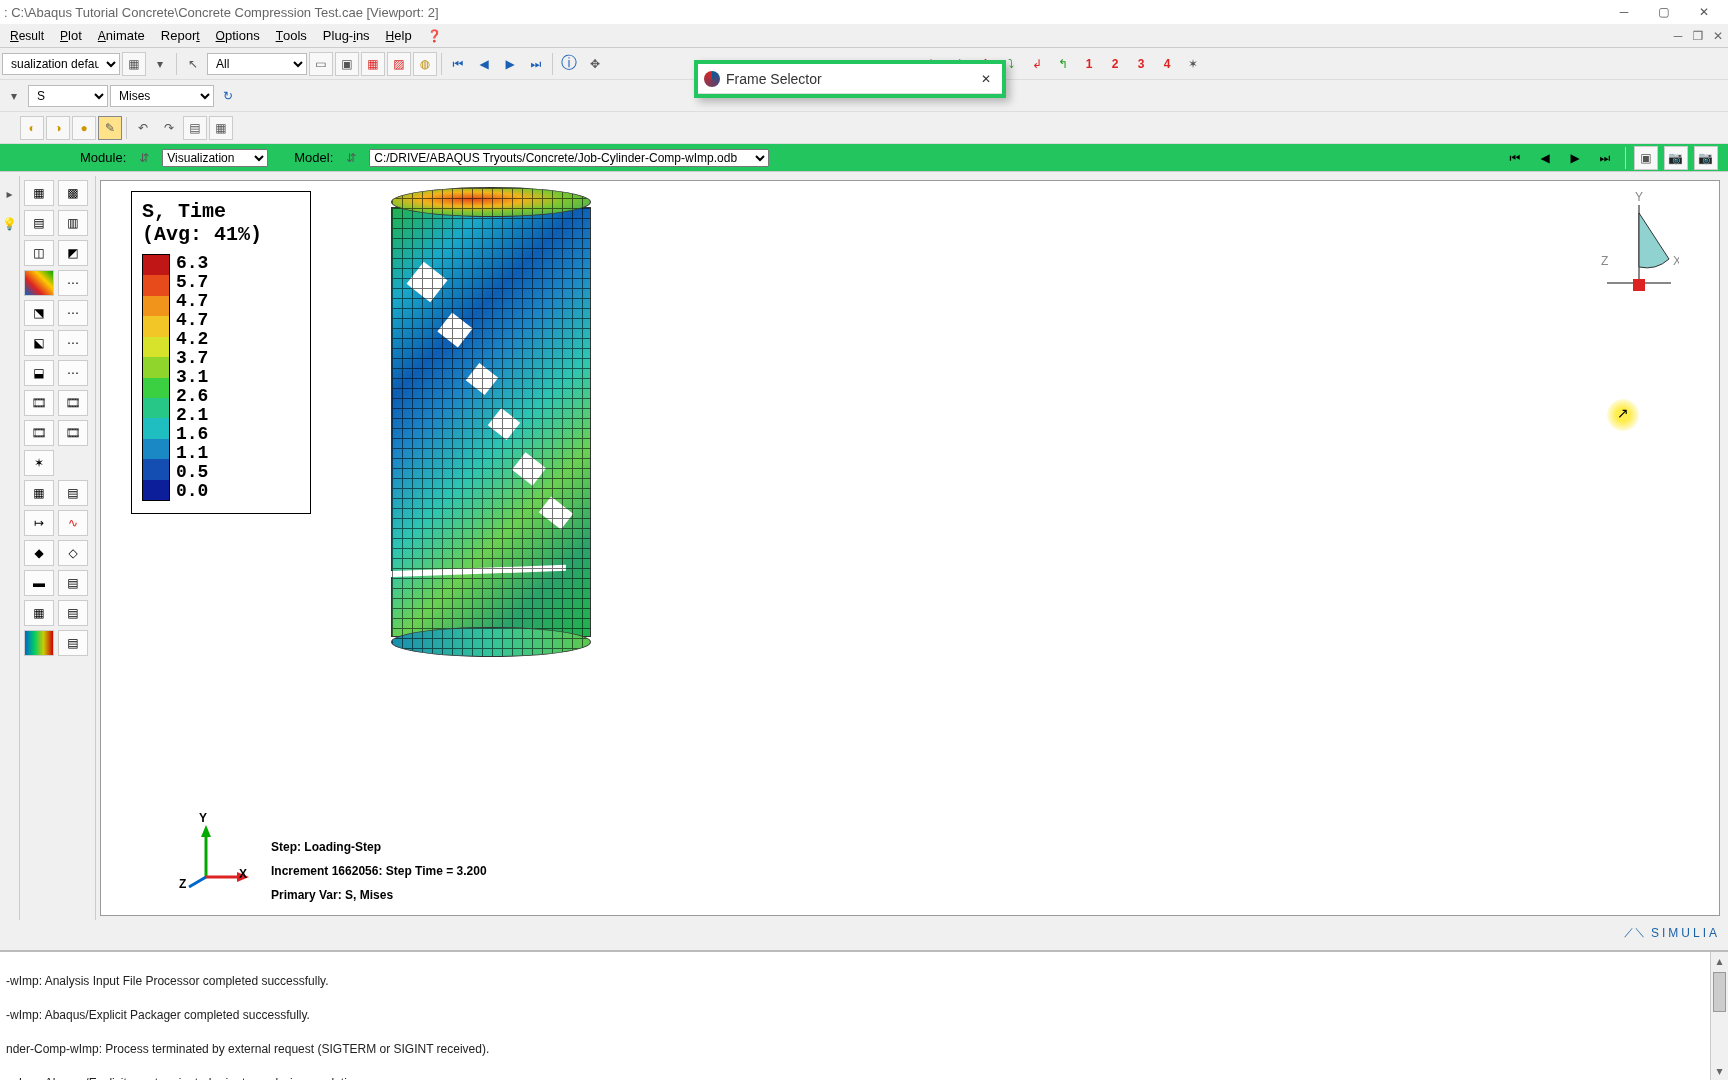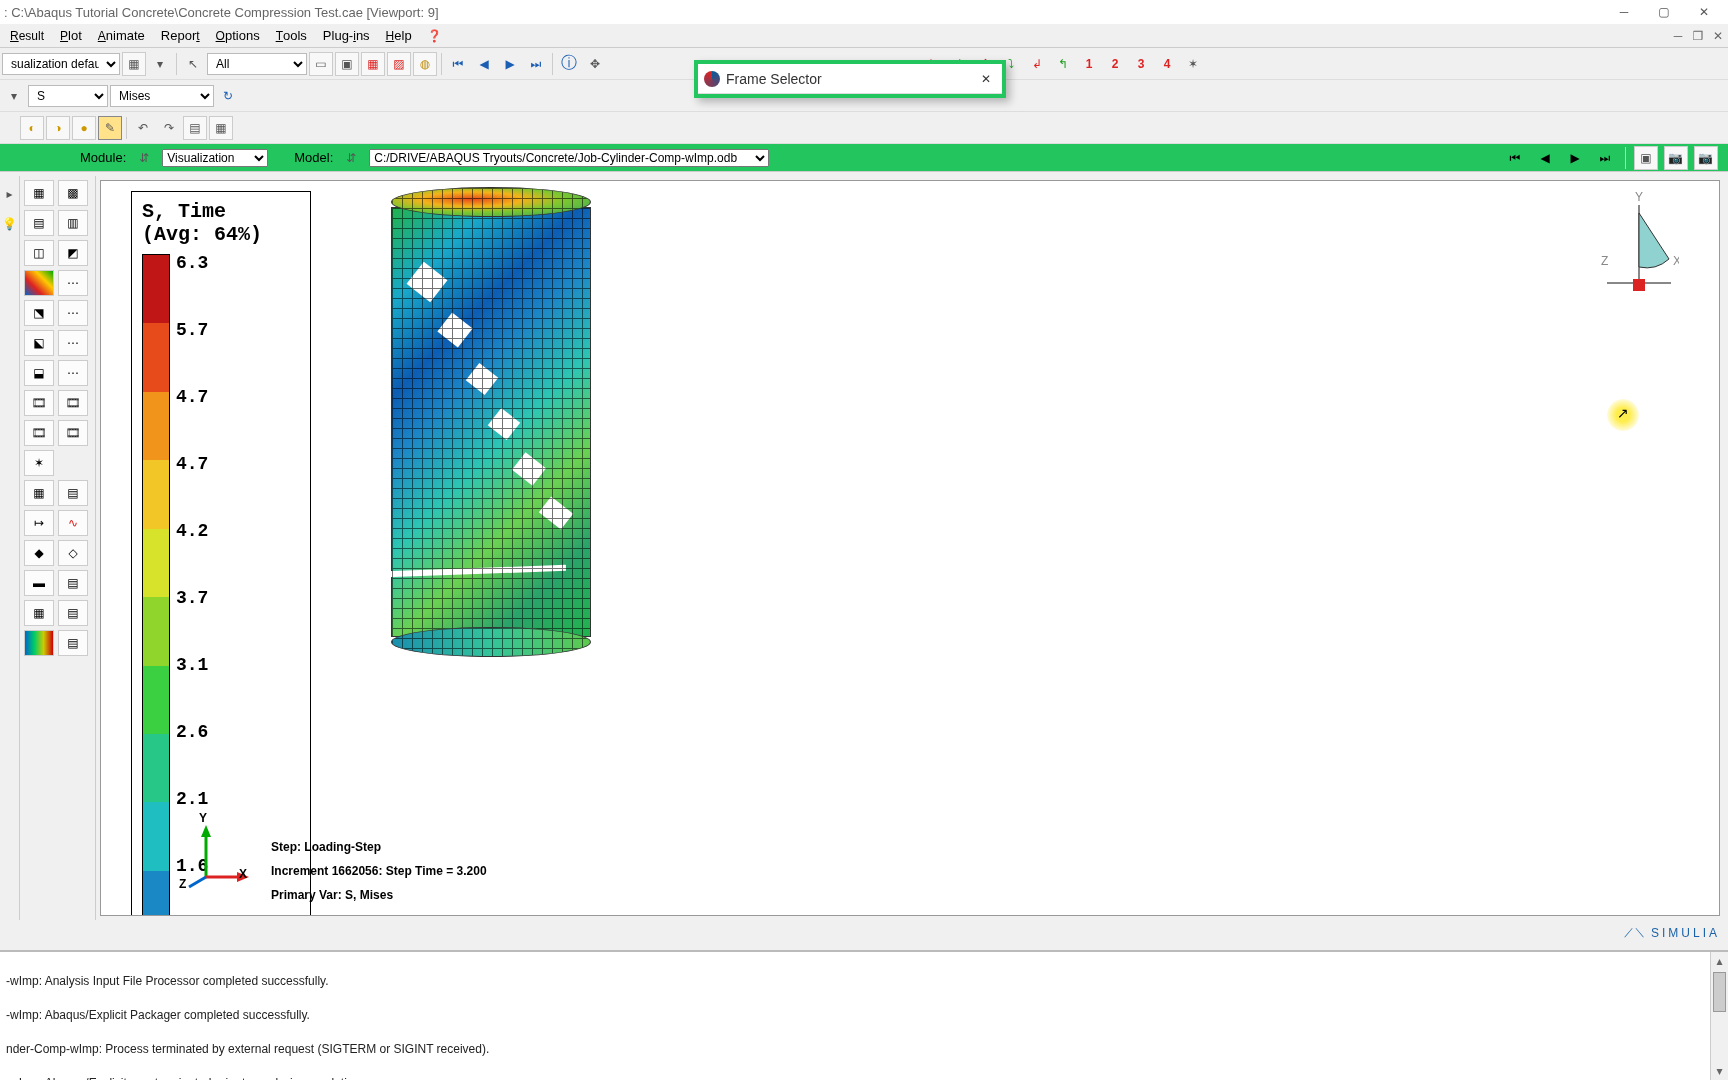--- a/index.html
+++ b/index.html
@@ -39,21 +39,21 @@
 
 .viewport { flex:1; background:#fff; border:1px solid #999; margin:4px 8px 4px 4px; position:relative; overflow:hidden; }
 
 
 .legend { position:absolute; top:10px; left:30px; width:180px; border:1px solid #000; padding:8px 10px 12px 10px; background:#fff; }
 .legend .title { font-size:20px; font-family:"Courier New",monospace; font-weight:bold; }
 .legend .subtitle { font-size:20px; font-family:"Courier New",monospace; font-weight:bold; }
 .legend .bar { display:flex; margin-top:8px; }
 .legend .colorcol { width:28px; display:flex; flex-direction:column; border:1px solid #000; }
 .legend .colorcol div { flex:1; height:19px; }
-.legend .ticks { display:flex; flex-direction:column; padding-left:6px;gap:48px; }
+.legend .ticks { display:flex; flex-direction:column; padding-left:6px; }
 .legend .ticks span { font-family:"Courier New",monospace; font-size:18px; font-weight:bold; line-height:19px; }
 
 
 .cylinder { position:absolute; left:290px; top:6px; width:200px; height:470px; }
 .cyl-body { position:absolute; left:0; right:0; top:20px; bottom:20px;
   background:linear-gradient(135deg,#22b24e 0%,#19a9c9 15%,#0c5db3 30%,#1c85c7 40%,#2dc5b3 55%,#6ad152 70%,#2aa36a 85%,#22b24e 100%);
   border:1px solid #333; }
 .cyl-top { position:absolute; left:0; right:0; top:0; height:30px; border-radius:50%;
   background:radial-gradient(ellipse at 40% 40%, #e84b1a 0%, #f3b31a 30%, #7dc72f 55%, #29a265 100%);
   border:1px solid #333; z-index:3; }
@@ -98,21 +98,21 @@
 .log .scroll .thumb{position:absolute;left:2px;right:2px;top:20px;height:40px;background:#ccc;border:1px solid #999;}
 
 
 .cursor-hl { position:absolute; width:32px; height:32px; border-radius:50%; background:radial-gradient(circle,#ffed4e 30%,rgba(255,237,78,.4) 60%,transparent 80%); pointer-events:none; z-index:40; }
 .cursor-hl::after { content:"↖"; position:absolute; left:10px; top:6px; color:#000; font-size:14px; transform:scaleX(-1); }
 </style>
 </head>
 <body>
 
 <div class="titlebar">
-  <span class="caption">: C:\Abaqus Tutorial Concrete\Concrete Compression  Test.cae [Viewport: 9]</span>
+  <span class="caption">: C:\Abaqus Tutorial Concrete\Concrete Compression  Test.cae [Viewport: 2]</span>
   <div class="winbtn">─</div>
   <div class="winbtn">▢</div>
   <div class="winbtn">✕</div>
 </div>
 
 <div class="menubar">
   <div class="mitem"><u>R</u><span>esult</span></div>
   <div class="mitem"><u>P</u>lot</div>
   <div class="mitem"><u>A</u>nimate</div>
   <div class="mitem">Repor<u>t</u></div>
@@ -269,21 +269,21 @@
     <div class="toolpair">
         <div class="tool" style="background:linear-gradient(90deg,#06c,#0c6,#cc0,#c00)"></div>
         <div class="tool">▤</div>
       </div>
   </div>
 
   <div class="viewport">
 
     <div class="legend">
       <div class="title">S, Time</div>
-      <div class="subtitle">(Avg: 64%)</div>
+      <div class="subtitle">(Avg: 41%)</div>
       <div class="bar">
         <div class="colorcol" id="legend-colors">
             <div style="background: rgb(192, 22, 22);"></div>
             <div style="background: rgb(231, 75, 28);"></div>
             <div style="background: rgb(241, 148, 28);"></div>
             <div style="background: rgb(243, 198, 40);"></div>
             <div style="background: rgb(215, 226, 42);"></div>
             <div style="background: rgb(143, 213, 44);"></div>
             <div style="background: rgb(59, 207, 66);"></div>
             <div style="background: rgb(38, 199, 135);"></div>

